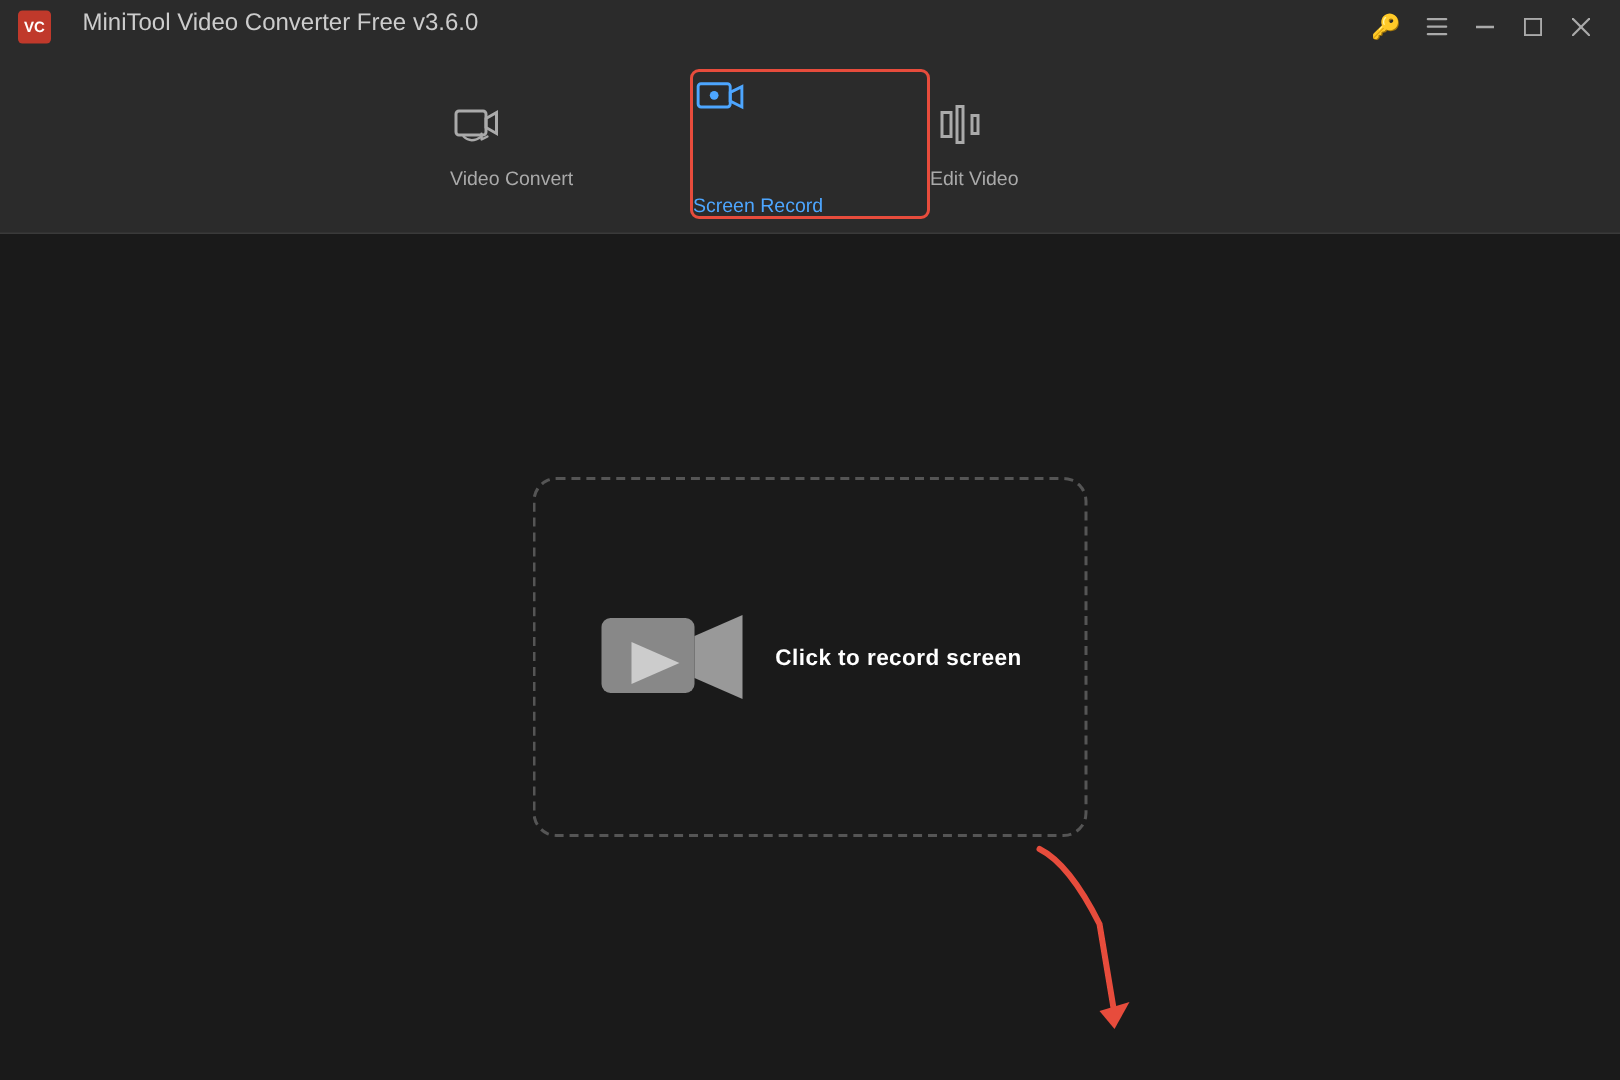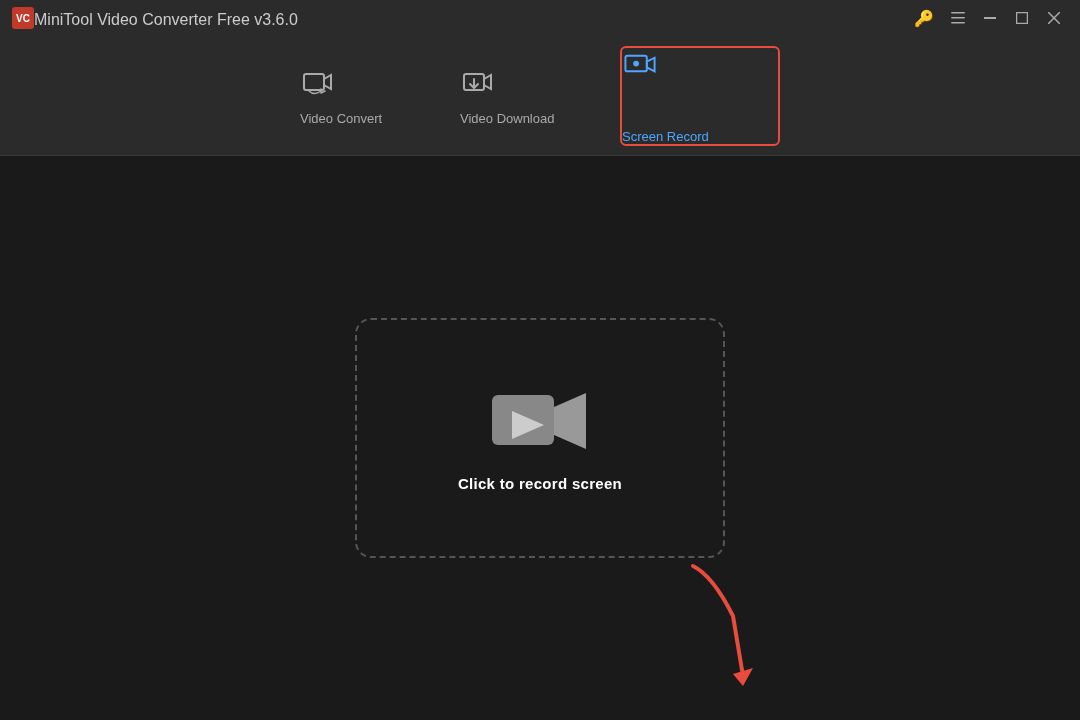--- a/index.html
+++ b/index.html
@@ -17,22 +17,22 @@
     .title-bar {
       display: flex;
       align-items: center;
       justify-content: space-between;
       background: #2b2b2b;
       height: 36px;
       padding: 0 12px;
     }
     .title-bar-left {
       display: flex;
-      align-items: flex-end;
-      gap: 0;
+      align-items: flex-start;
+      gap: 21px;
     }
     .app-logo {
       width: 22px;
       height: 22px;
       background: #c0392b;
       border-radius: 3px;
       display: flex;
       align-items: center;
       justify-content: center;
       font-size: 10px;
@@ -120,21 +120,21 @@
       position: relative;
     }
 
     
     .record-area {
       width: 370px;
       height: 240px;
       border: 2px dashed #555;
       border-radius: 16px;
       display: flex;
-      flex-direction: column;
+      flex-direction: row;
       align-items: center;
       justify-content: center;
       cursor: pointer;
       gap: 18px;
       position: relative;
     }
 
     .camera-icon-wrap {
       display: flex;
       align-items: center;
@@ -201,39 +201,38 @@
   <div class="nav-item">
     <svg class="icon-svg" viewBox="0 0 36 36" fill="none" xmlns="http://www.w3.org/2000/svg">
       <rect x="4" y="9" width="20" height="16" rx="2" stroke="#aaa" stroke-width="2" fill="none"></rect>
       <path d="M24 14l7-4v14l-7-4V14z" stroke="#aaa" stroke-width="2" fill="none"></path>
       <path d="M9 26 Q14 31 21 26" stroke="#aaa" stroke-width="1.5" fill="none" stroke-linecap="round"></path>
       <polyline points="21,24 21,28 25,26" stroke="#aaa" stroke-width="1.5" fill="none" stroke-linecap="round" stroke-linejoin="round"></polyline>
     </svg>
     <span class="nav-label">Video Convert</span>
   </div>
 
-  <div class="nav-item">
-    <svg class="icon-svg" viewBox="0 0 36 36" fill="none" xmlns="http://www.w3.org/2000/svg">
-      <rect x="4" y="9" width="20" height="16" rx="2" stroke="#aaa" stroke-width="2" fill="none"></rect>
-      <path d="M24 14l7-4v14l-7-4V14z" stroke="#aaa" stroke-width="2" fill="none"></path>
-      <line x1="14" y1="14" x2="14" y2="22" stroke="#aaa" stroke-width="2" stroke-linecap="round"></line>
-      <polyline points="10,19 14,23 18,19" stroke="#aaa" stroke-width="2" fill="none" stroke-linecap="round" stroke-linejoin="round"></polyline>
-    </svg>
-    <span class="nav-label">Video Download</span>
-  </div>
 
   <div class="nav-item active">
     <svg class="icon-svg" viewBox="0 0 36 36" fill="none" xmlns="http://www.w3.org/2000/svg">
       <rect x="3" y="8" width="22" height="16" rx="2" stroke="#4da6ff" stroke-width="2" fill="none"></rect>
       <path d="M25 14l8-4v14l-8-4V14z" stroke="#4da6ff" stroke-width="2" fill="none"></path>
       <circle cx="14" cy="16" r="3" fill="#4da6ff"></circle>
     </svg>
     <span class="nav-label">Screen Record</span>
   </div>
 
+  <div class="nav-item">
+    <svg class="icon-svg" viewBox="0 0 36 36" fill="none" xmlns="http://www.w3.org/2000/svg">
+      <path d="M8 10 L14 10 L14 26 L8 26 Z" stroke="#aaa" stroke-width="2" fill="none"></path>
+      <path d="M18 6 L22 6 L22 30 L18 30 Z" stroke="#aaa" stroke-width="2" fill="none"></path>
+      <path d="M28 12 L32 12 L32 24 L28 24 Z" stroke="#aaa" stroke-width="2" fill="none"></path>
+    </svg>
+    <span class="nav-label">Edit Video</span>
+  </div>
 
 </div>
 
 <div class="main-content">
   <div class="record-area">
 
     <div class="camera-icon-wrap">
       <svg width="100" height="72" viewBox="0 0 100 72" fill="none" xmlns="http://www.w3.org/2000/svg">
 
         <rect x="2" y="10" width="62" height="50" rx="6" fill="#888"></rect>

